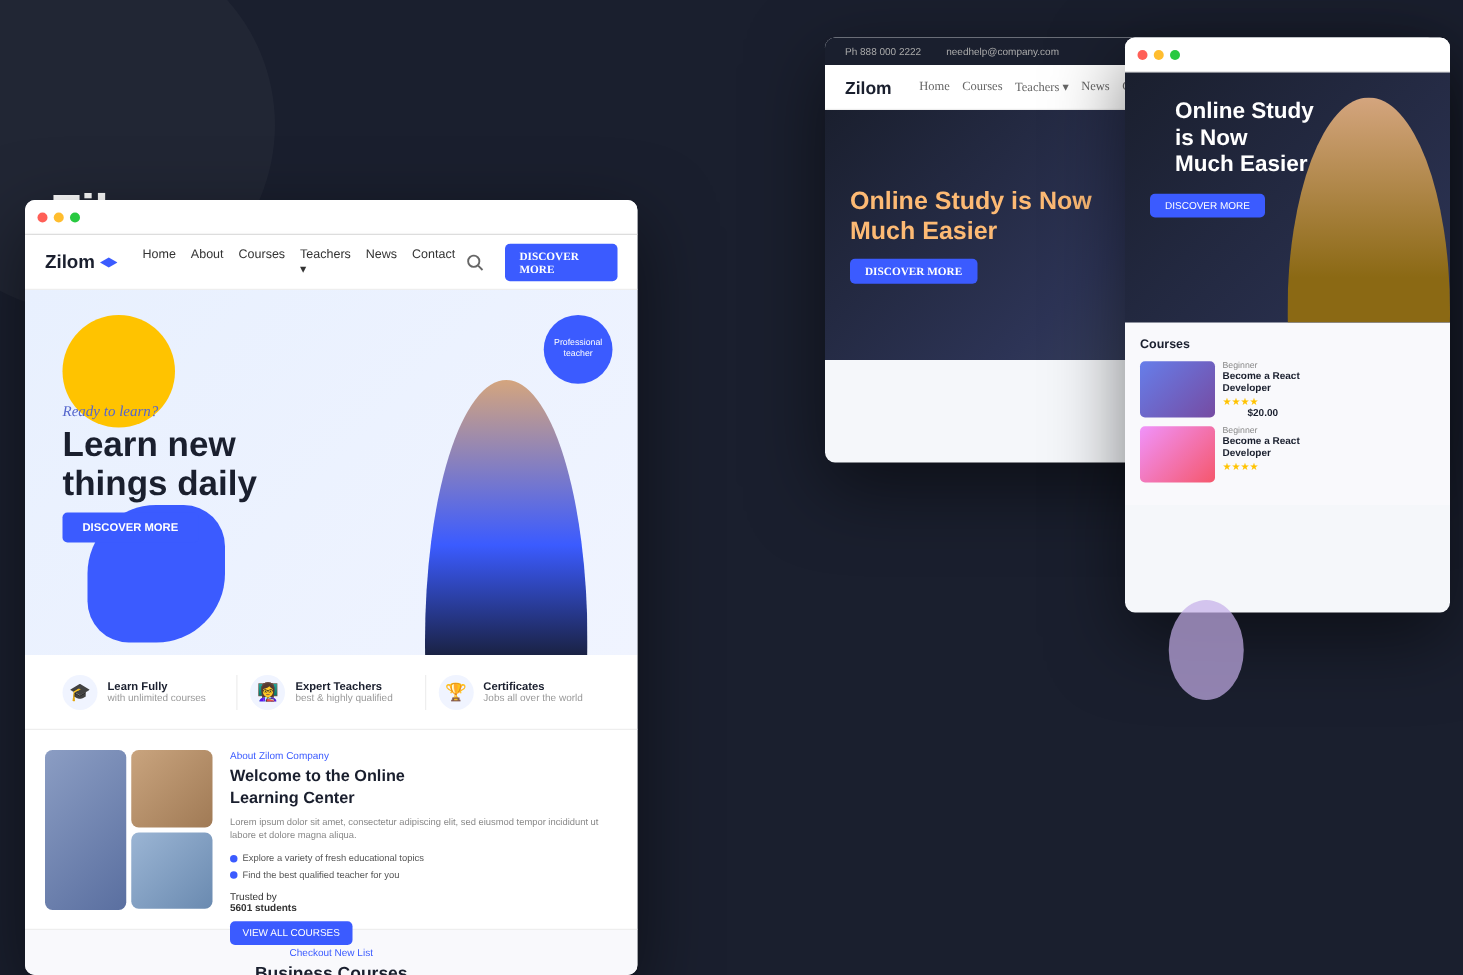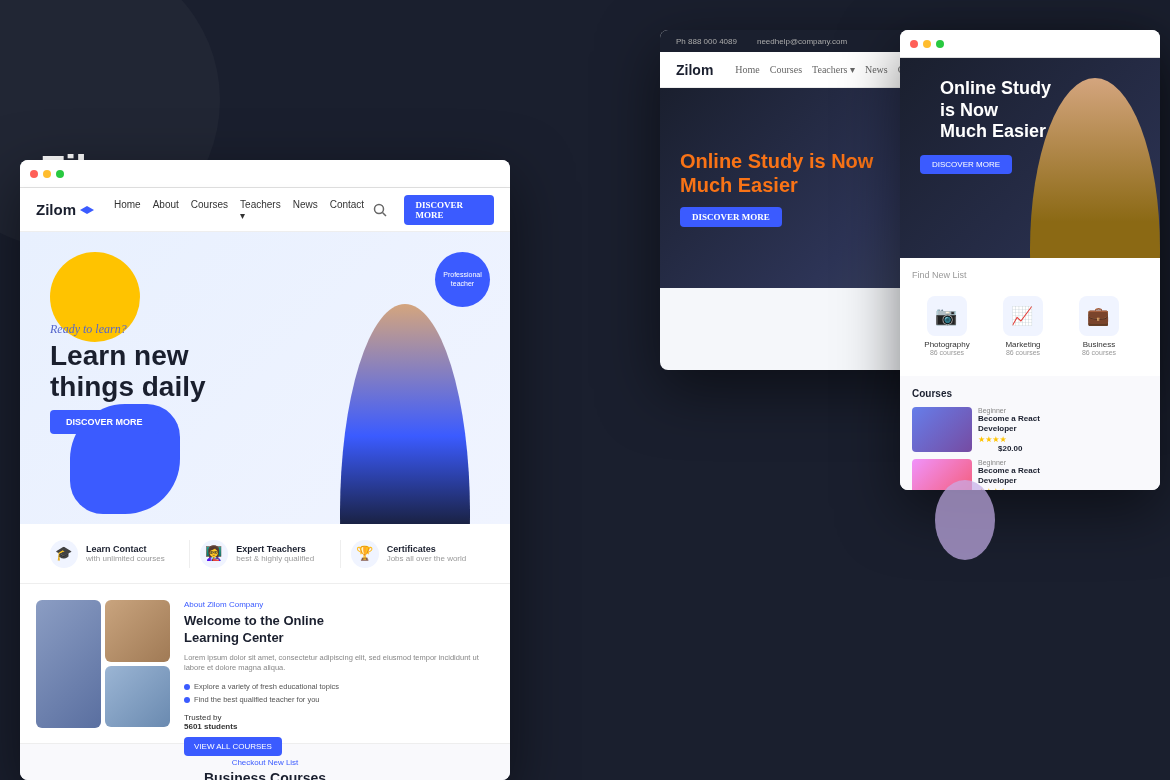--- a/index.html
+++ b/index.html
@@ -251,21 +251,21 @@
 
     .back-hero-text {
       position: absolute;
       left: 20px;
       top: 50%;
       transform: translateY(-50%);
     }
 
     .back-hero-text h2 {
       font-size: 20px;
-      color: #f97316;
+      color: #fdba74;
       font-weight: 900;
       line-height: 1.2;
       font-family: Arial Black, sans-serif;
     }
 
     .back-cta-btn {
       display: inline-block;
       margin-top: 10px;
       background: #3b5bff;
       color: white;
@@ -885,21 +885,21 @@
           <rect x="4" y="6" width="22" height="4" fill="white" rx="2"></rect>
           <rect x="4" y="13" width="22" height="4" fill="white" rx="2"></rect>
           <rect x="4" y="20" width="22" height="4" fill="white" rx="2"></rect>
         </svg>
     </div>
   </div>
 </div>
 
 <div class="screenshot-back">
   <div class="back-contact-bar">
-    <span class="back-contact-item">Ph 888 000 4089</span>
+    <span class="back-contact-item">Ph 888 000 2222</span>
     <span class="back-contact-item">needhelp@company.com</span>
     <div class="back-contact-socials">
       <div class="social-dot"></div>
       <div class="social-dot"></div>
       <div class="social-dot"></div>
     </div>
   </div>
   <div class="back-nav">
     <span class="back-nav-logo">Zilom</span>
     <div class="back-nav-links">
@@ -926,40 +926,20 @@
   <div class="browser-bar">
     <div class="dot dot-red"></div>
     <div class="dot dot-yellow"></div>
     <div class="dot dot-green"></div>
   </div>
   <div class="right-hero">
     <div class="right-hero-person"></div>
     <div class="right-hero-text">
       <h2>Online Study<br>is Now<br>Much Easier</h2>
       <div class="right-cta">DISCOVER MORE</div>
-    </div>
-  </div>
-  <div class="right-categories">
-    <div class="categories-title">Find New List</div>
-    <div class="cat-grid">
-      <div class="cat-item">
-        <div class="cat-icon-box">📷</div>
-        <div class="cat-name">Photography</div>
-        <div class="cat-count">86 courses</div>
-      </div>
-      <div class="cat-item">
-        <div class="cat-icon-box">📈</div>
-        <div class="cat-name">Marketing</div>
-        <div class="cat-count">86 courses</div>
-      </div>
-      <div class="cat-item">
-        <div class="cat-icon-box">💼</div>
-        <div class="cat-name">Business</div>
-        <div class="cat-count">86 courses</div>
-      </div>
     </div>
   </div>
   <div class="right-courses">
     <div class="right-courses-title">Courses</div>
     <div class="right-course-row">
       <div class="right-course-thumb" style="background: linear-gradient(135deg,#667eea,#764ba2);"></div>
       <div class="right-course-info">
         <div class="right-course-badge">Beginner</div>
         <div class="right-course-name">Become a React<br>Developer</div>
         <div class="right-course-stars">★★★★</div>
@@ -1022,21 +1002,21 @@
     <div class="hero-person"></div>
     <div class="hero-badge">
       <span style="font-size:7px;text-align:center;">Professional<br>teacher</span>
     </div>
   </div>
 
   <div class="front-features-bar">
     <div class="feat-item">
       <div class="feat-icon">🎓</div>
       <div>
-        <div class="feat-text-title">Learn Contact</div>
+        <div class="feat-text-title">Learn Fully</div>
         <div class="feat-text-sub">with unlimited courses</div>
       </div>
     </div>
     <div class="feat-item">
       <div class="feat-icon">👩‍🏫</div>
       <div>
         <div class="feat-text-title">Expert Teachers</div>
         <div class="feat-text-sub">best &amp; highly qualified</div>
       </div>
     </div>

